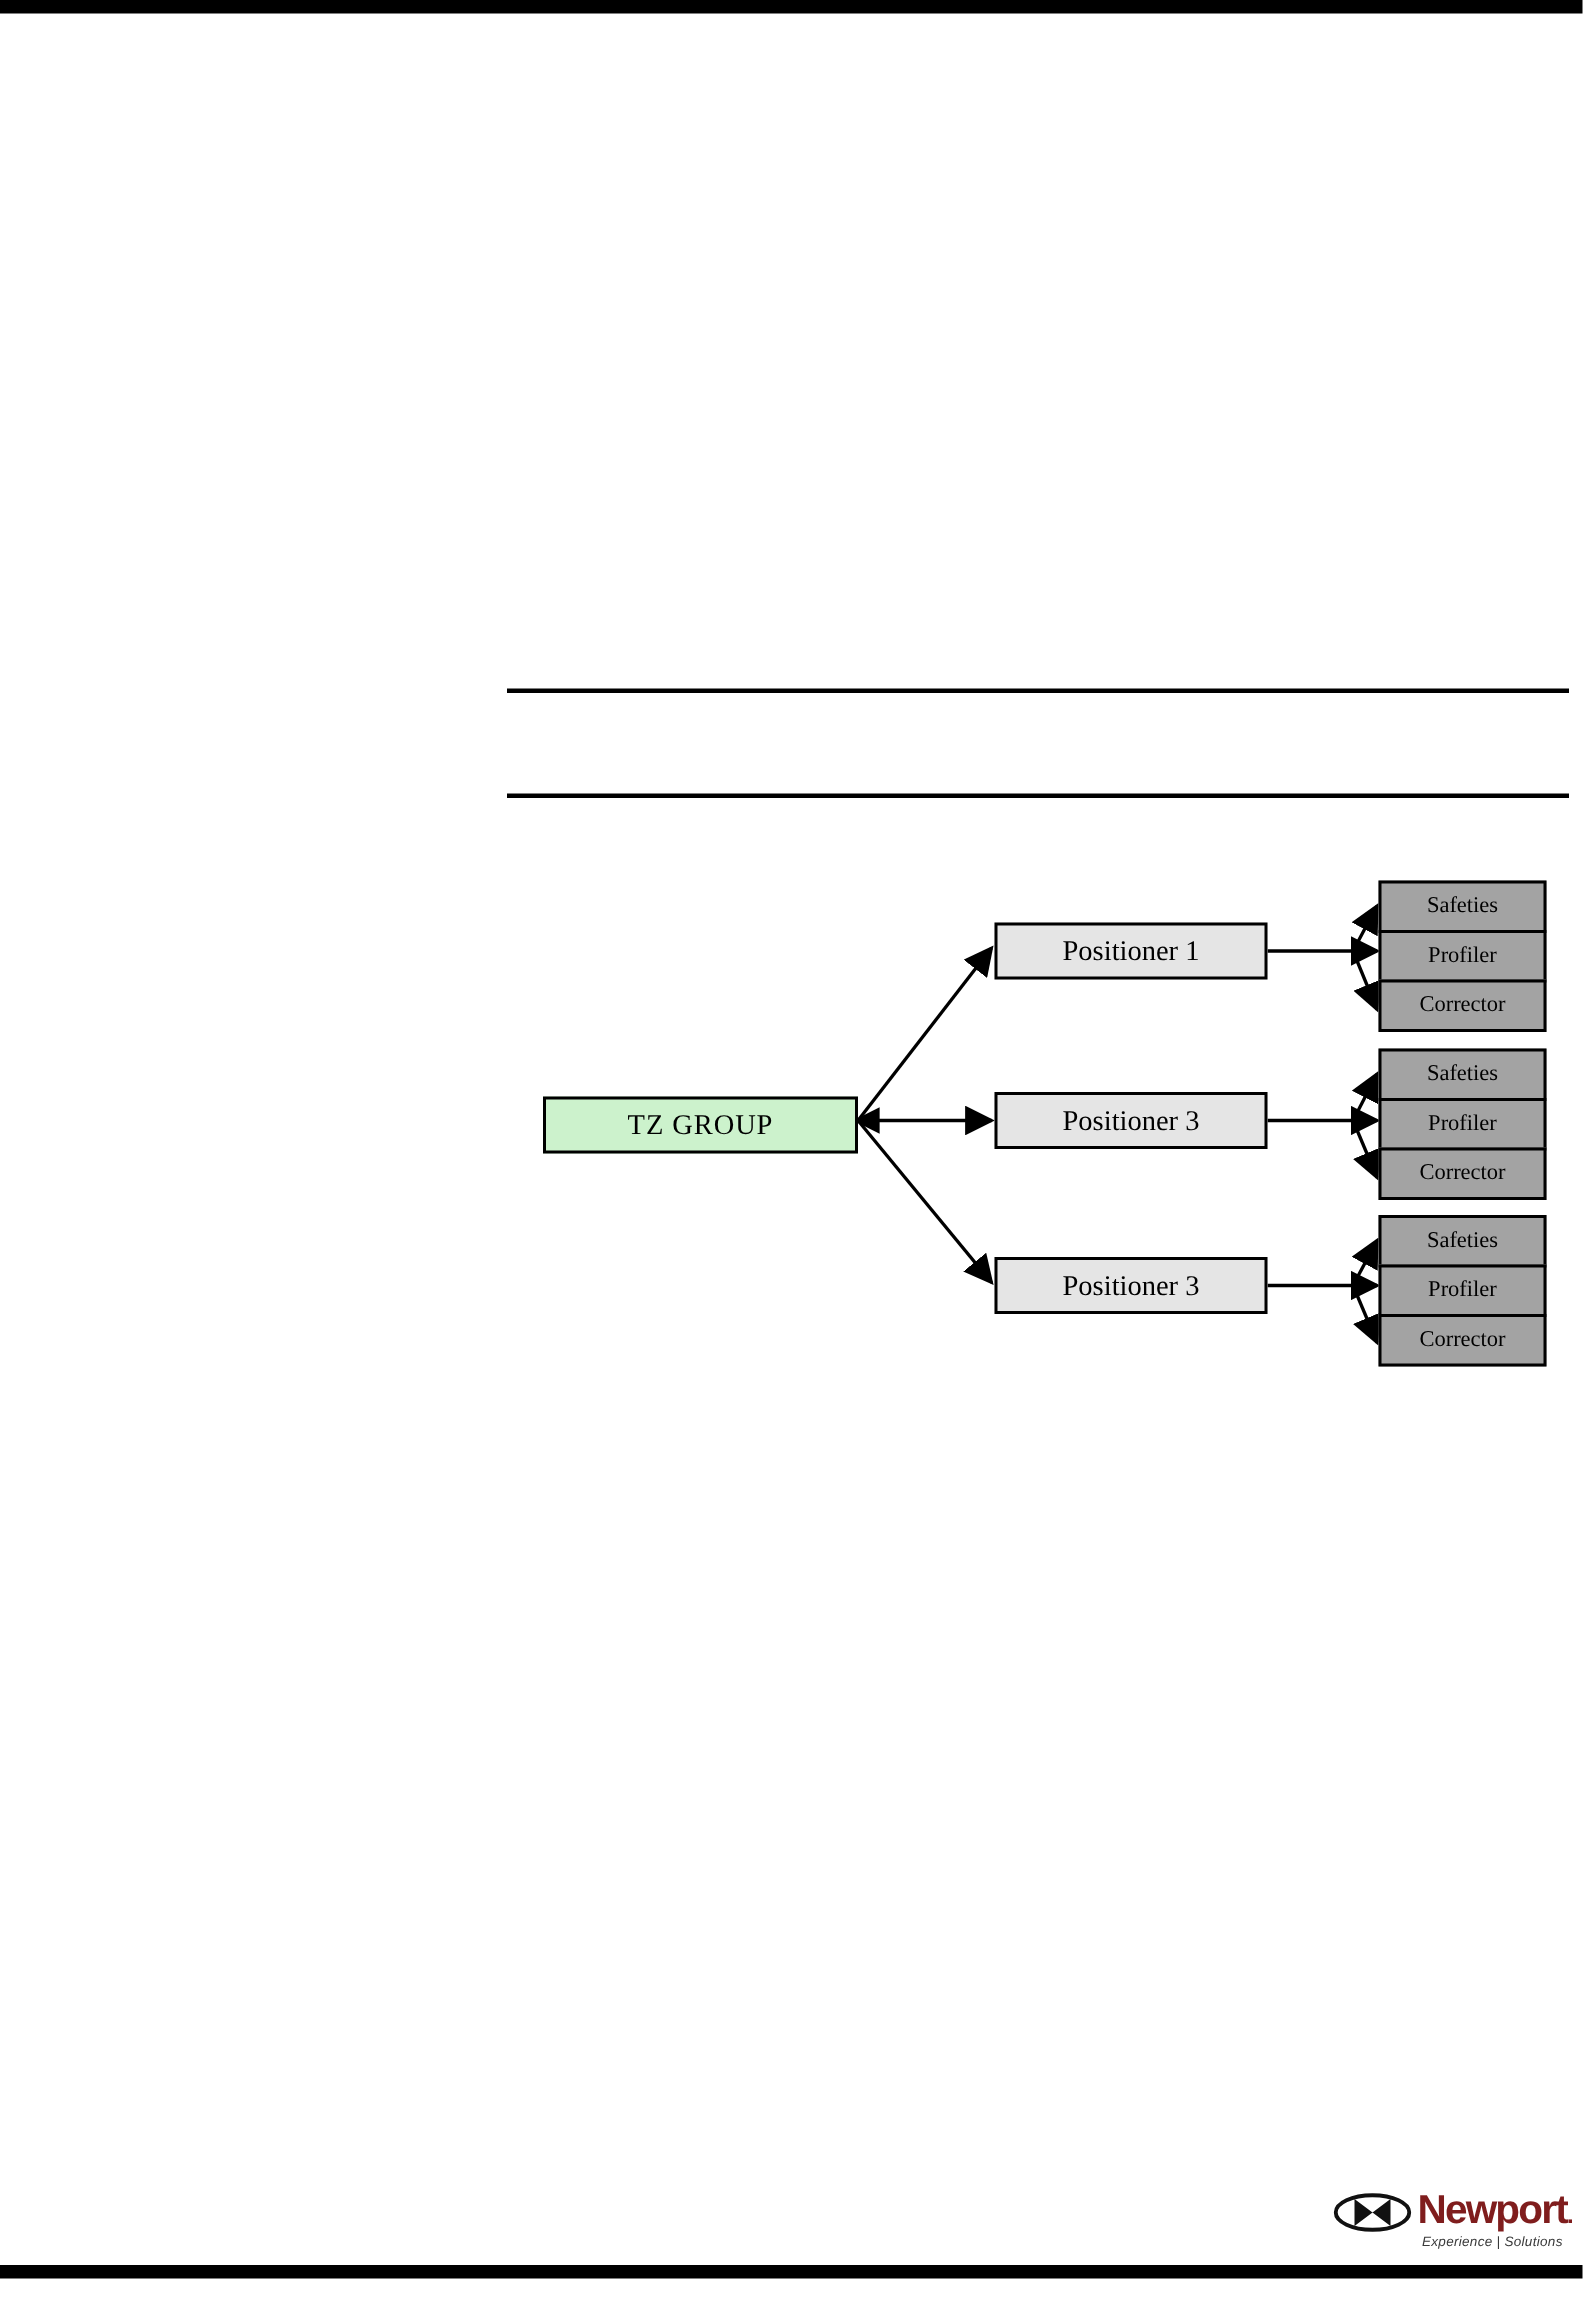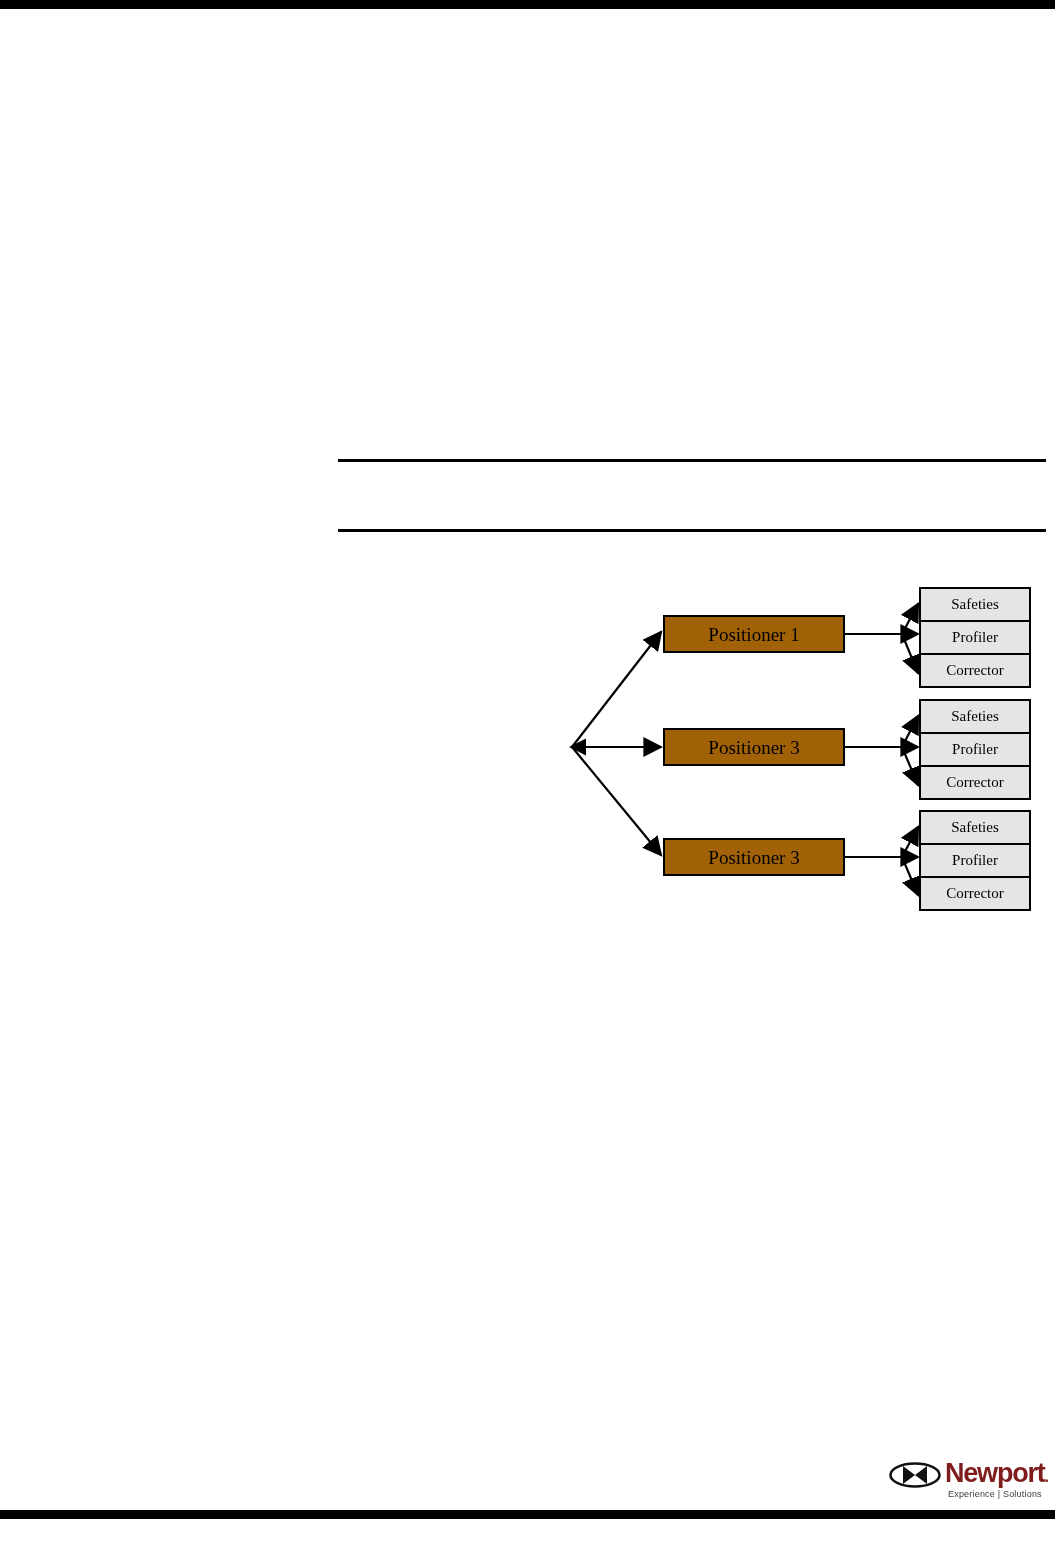--- a/index.html
+++ b/index.html
@@ -84,26 +84,26 @@
     font-family: "Liberation Serif", "DejaVu Serif", serif;
     line-height: 1;
     white-space: nowrap;
   }
   .node-root {
     background: #ccf2cc;
     font-size: 19px;
     letter-spacing: 0.6px;
   }
   .node-mid {
-    background: #a16207;
+    background: #e5e5e5;
     font-size: 19px;
     text-align: center;
   }
   .node-leaf {
-    background: #e5e5e5;
+    background: #a3a3a3;
     font-size: 15px;
     border-width: 2px;
   }
   .leaf-stack {
     position: absolute;
     width: 112px;
   }
   .leaf-stack .node-leaf {
     position: relative;
     left: 0;
@@ -139,20 +139,21 @@
   .logo .wordmark .dot { font-size: 16px; }
   .logo .tagline {
     position: absolute;
     left: 59px;
     top: 33px;
     font-family: "Liberation Sans", "DejaVu Sans", sans-serif;
     font-size: 9px;
     letter-spacing: 0.2px;
     color: #3a3a3a;
     white-space: nowrap;
+    font-style: italic;
   }
 </style>
 </head>
 <body>
 
 <div class="top-rule"></div>
 <div class="bottom-rule"></div>
 
 <div class="section-rules">
   <div class="rule top"></div>
@@ -189,20 +190,21 @@
     <line x1="902" y1="192" x2="918" y2="161" stroke="#000000" stroke-width="2.2" marker-end="url(#arrow)"></line>
     <line x1="902" y1="192" x2="918" y2="192" stroke="#000000" stroke-width="2.2" marker-end="url(#arrow)"></line>
     <line x1="902" y1="192" x2="918" y2="230" stroke="#000000" stroke-width="2.2" marker-end="url(#arrow)"></line>
 
     <line x1="845" y1="302" x2="902" y2="302" stroke="#000000" stroke-width="2.2"></line>
     <line x1="902" y1="302" x2="918" y2="272" stroke="#000000" stroke-width="2.2" marker-end="url(#arrow)"></line>
     <line x1="902" y1="302" x2="918" y2="302" stroke="#000000" stroke-width="2.2" marker-end="url(#arrow)"></line>
     <line x1="902" y1="302" x2="918" y2="340" stroke="#000000" stroke-width="2.2" marker-end="url(#arrow)"></line>
   </svg>
 
+  <div class="node node-root" style="left:362px; top:176px; width:210px; height:38px;">TZ GROUP</div>
 
   <div class="node node-mid" style="left:663px; top:60px; width:182px; height:38px;">Positioner 1</div>
 
   <div class="node node-mid" style="left:663px; top:173px; width:182px; height:38px;">Positioner 3</div>
 
   <div class="node node-mid" style="left:663px; top:283px; width:182px; height:38px;">Positioner 3</div>
 
   <div class="leaf-stack" style="left:919px; top:32px;">
     <div class="node node-leaf">Safeties</div>
     <div class="node node-leaf">Profiler</div>

